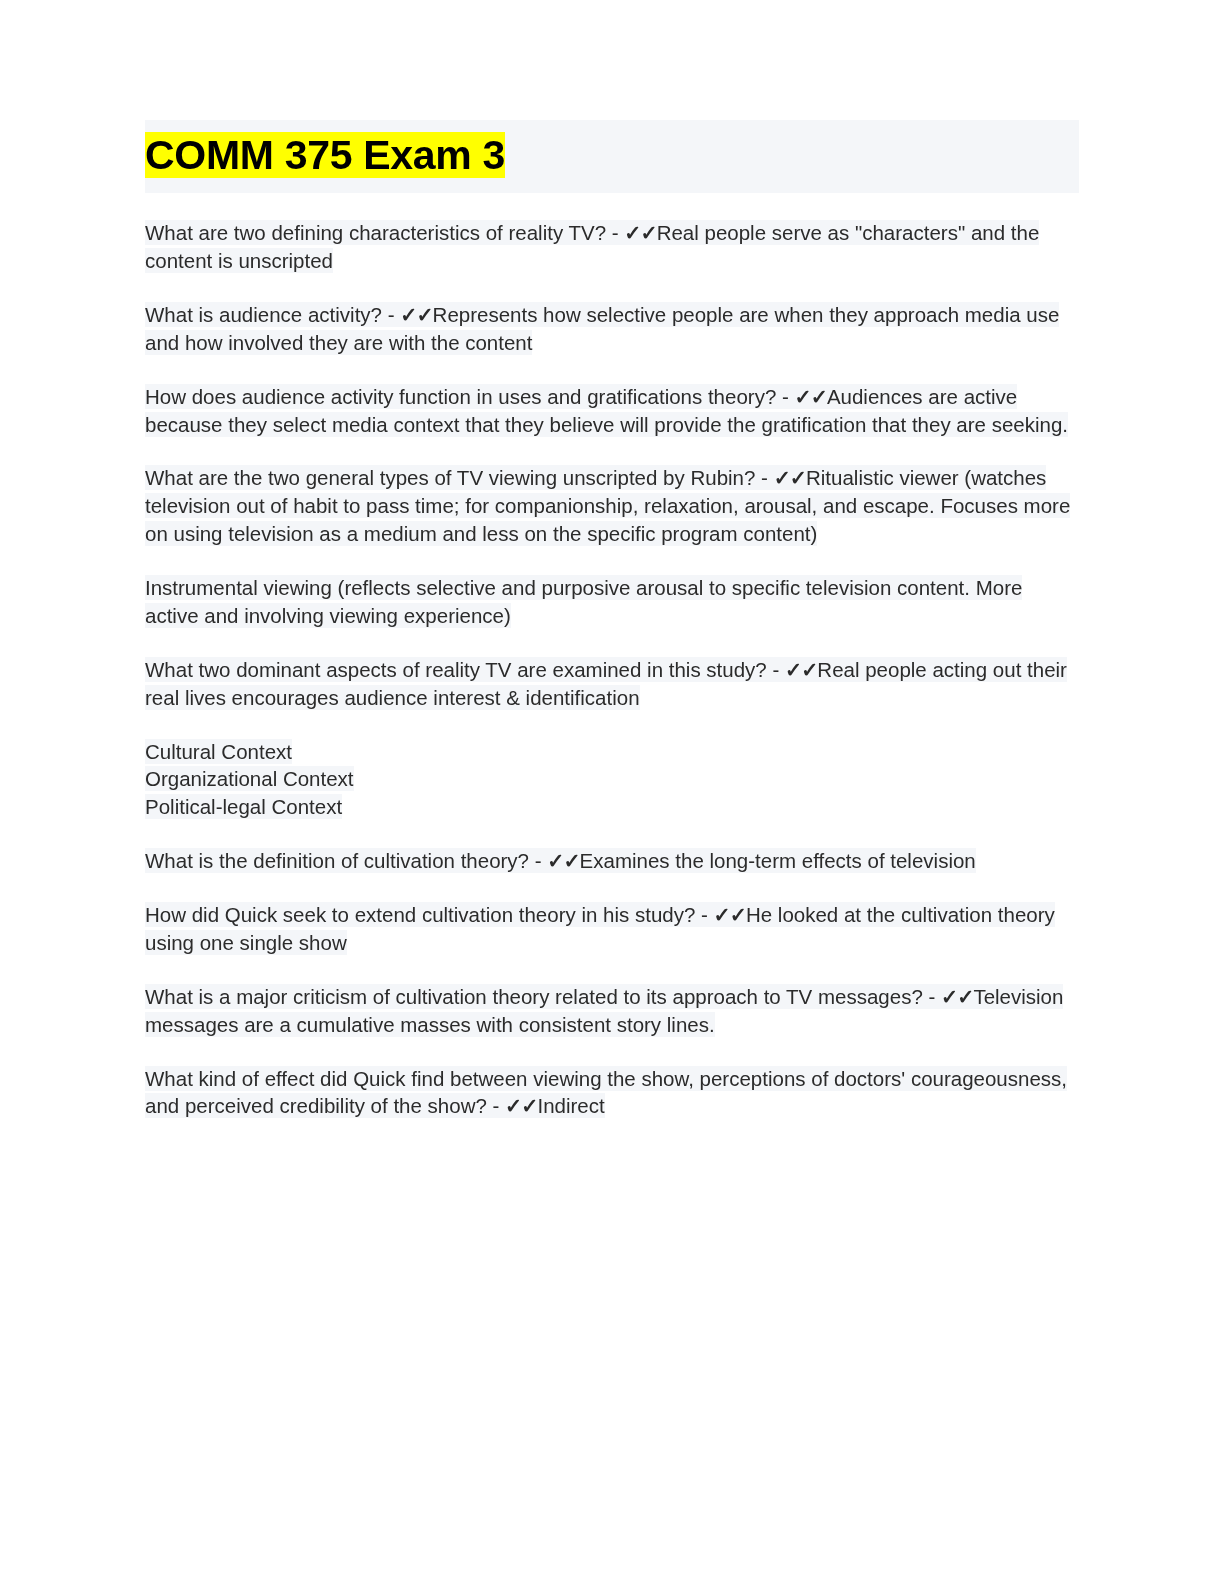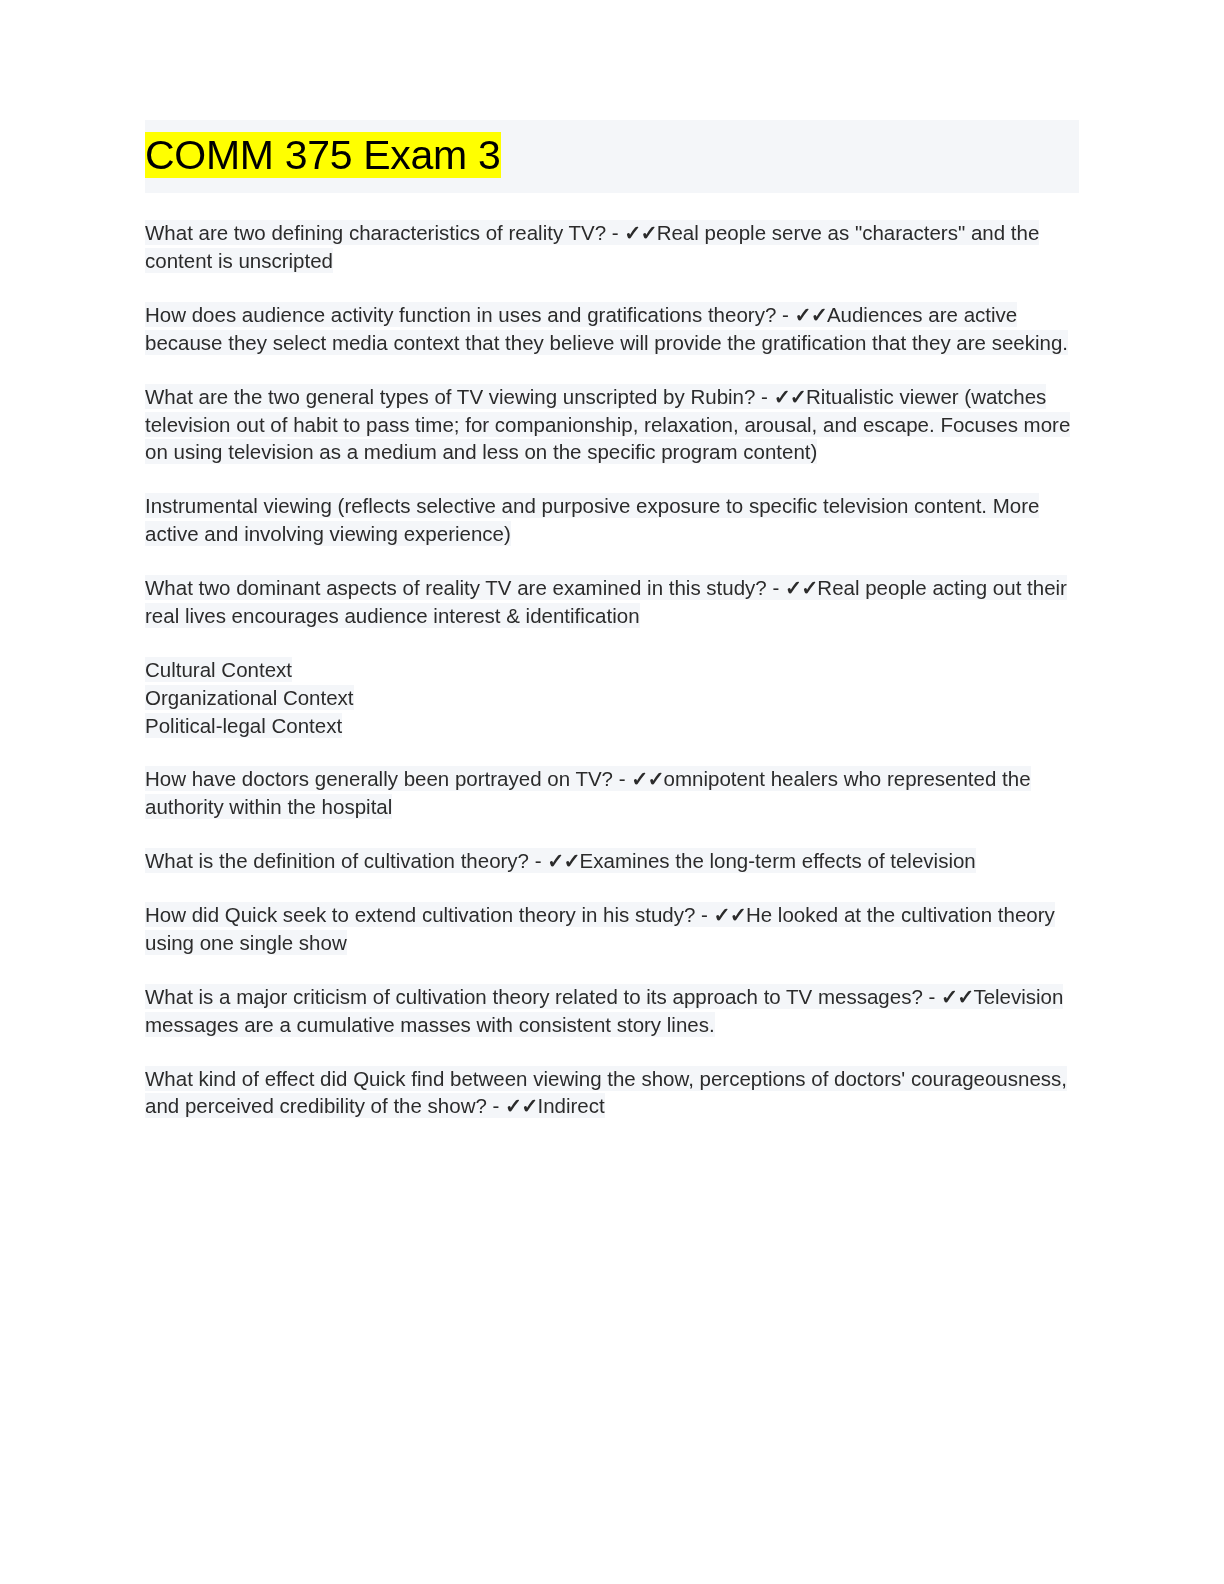--- a/index.html
+++ b/index.html
@@ -22,21 +22,21 @@
   }
   .title-band {
     background: #f4f6f9;
     margin: 0 0 26px 0;
     padding: 12px 0 14px 0;
   }
   .title {
     display: inline;
     background: #ffff00;
     font-size: 41px;
-    font-weight: normal;
+    font-weight: bold;
     line-height: 1.15;
     letter-spacing: -0.3px;
     color: #000000;
   }
   .qa-block {
     margin: 12px 0 26px 0;
   }
   .qa-line {
     font-size: 20.5px;
     line-height: 1.36;
@@ -60,38 +60,38 @@
 
   <div class="title-band">
     <span class="title">COMM 375 Exam 3</span>
   </div>
 
   <div id="qa-container">
       <div class="qa-block">
         <div class="qa-line"><span class="hl"><span>What are two defining characteristics of reality TV?</span><span> - </span><span class="check">✓✓</span><span>Real people serve as "characters" and the content is unscripted</span></span></div>
       </div>
       <div class="qa-block">
+        <div class="qa-line"><span class="hl"><span>What is audience activity?</span><span> - </span><span class="check">✓✓</span><span>Represents how selective people are when they approach media use and how involved they are with the content</span></span></div>
+      </div>
+      <div class="qa-block">
         <div class="qa-line"><span class="hl"><span>How does audience activity function in uses and gratifications theory?</span><span> - </span><span class="check">✓✓</span><span>Audiences are active because they select media context that they believe will provide the gratification that they are seeking.</span></span></div>
       </div>
       <div class="qa-block">
         <div class="qa-line"><span class="hl"><span>What are the two general types of TV viewing unscripted by Rubin?</span><span> - </span><span class="check">✓✓</span><span>Ritualistic viewer (watches television out of habit to pass time; for companionship, relaxation, arousal, and escape. Focuses more on using television as a medium and less on the specific program content)</span></span></div>
       </div>
       <div class="qa-block">
-        <div class="qa-line"><span class="hl">Instrumental viewing (reflects selective and purposive exposure to specific television content. More active and involving viewing experience)</span></div>
+        <div class="qa-line"><span class="hl">Instrumental viewing (reflects selective and purposive arousal to specific television content. More active and involving viewing experience)</span></div>
       </div>
       <div class="qa-block">
         <div class="qa-line"><span class="hl"><span>What two dominant aspects of reality TV are examined in this study?</span><span> - </span><span class="check">✓✓</span><span>Real people acting out their real lives encourages audience interest &amp; identification</span></span></div>
       </div>
       <div class="qa-block">
         <div class="qa-line"><span class="hl">Cultural Context</span></div>
         <div class="qa-line"><span class="hl">Organizational Context</span></div>
         <div class="qa-line"><span class="hl">Political-legal Context</span></div>
-      </div>
-      <div class="qa-block">
-        <div class="qa-line"><span class="hl"><span>How have doctors generally been portrayed on TV?</span><span> - </span><span class="check">✓✓</span><span>omnipotent healers who represented the authority within the hospital</span></span></div>
       </div>
       <div class="qa-block">
         <div class="qa-line"><span class="hl"><span>What is the definition of cultivation theory?</span><span> - </span><span class="check">✓✓</span><span>Examines the long-term effects of television</span></span></div>
       </div>
       <div class="qa-block">
         <div class="qa-line"><span class="hl"><span>How did Quick seek to extend cultivation theory in his study?</span><span> - </span><span class="check">✓✓</span><span>He looked at the cultivation theory using one single show</span></span></div>
       </div>
       <div class="qa-block">
         <div class="qa-line"><span class="hl"><span>What is a major criticism of cultivation theory related to its approach to TV messages?</span><span> - </span><span class="check">✓✓</span><span>Television messages are a cumulative masses with consistent story lines.</span></span></div>
       </div>

